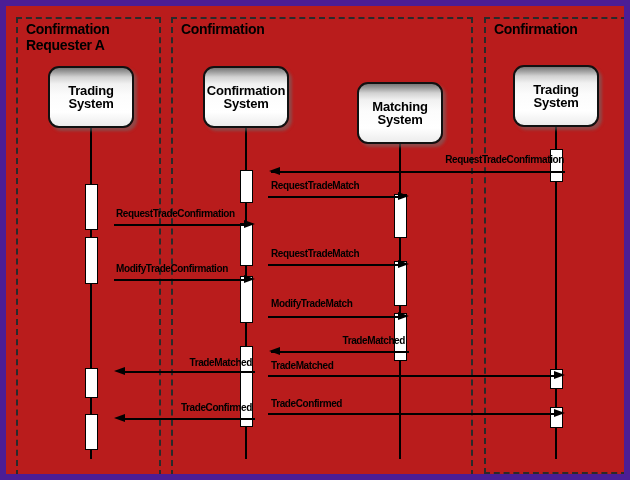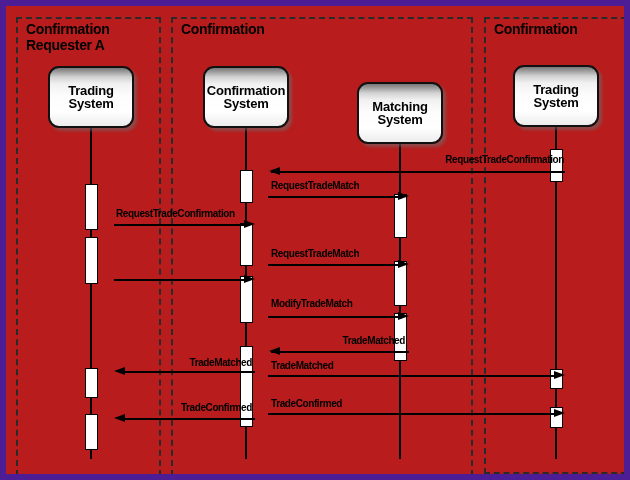--- a/index.html
+++ b/index.html
@@ -154,20 +154,21 @@
     <div class="ah right" style="left:222px; top:214px;"></div>
   </div>
 
   <div class="msg">
     <div class="mlabel" style="left:249px; top:242px;">RequestTradeMatch</div>
     <div class="mline" style="left:246px; top:258px; width:132px;"></div>
     <div class="ah right" style="left:376px; top:254px;"></div>
   </div>
 
   <div class="msg">
+    <div class="mlabel" style="left:94px; top:257px;">ModifyTradeConfirmation</div>
     <div class="mline" style="left:92px; top:273px; width:132px;"></div>
     <div class="ah right" style="left:222px; top:269px;"></div>
   </div>
 
   <div class="msg">
     <div class="mlabel" style="left:249px; top:292px;">ModifyTradeMatch</div>
     <div class="mline" style="left:246px; top:310px; width:132px;"></div>
     <div class="ah right" style="left:376px; top:306px;"></div>
   </div>
 

